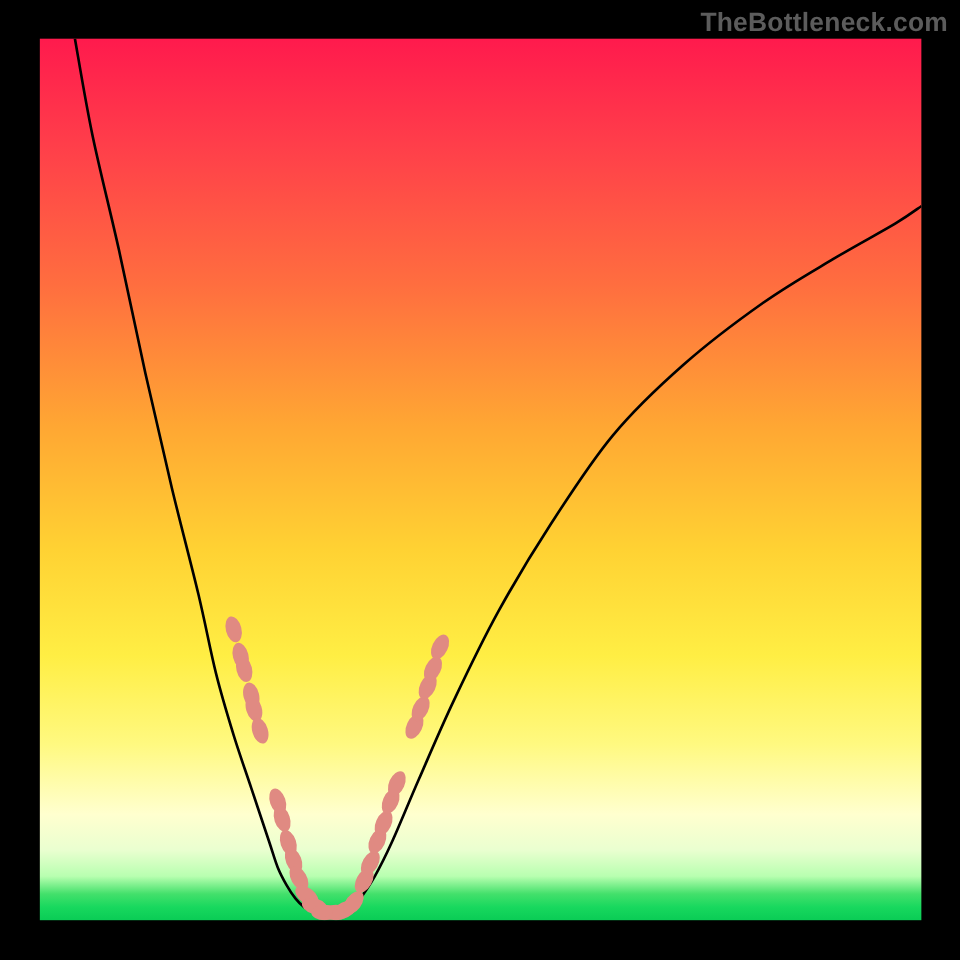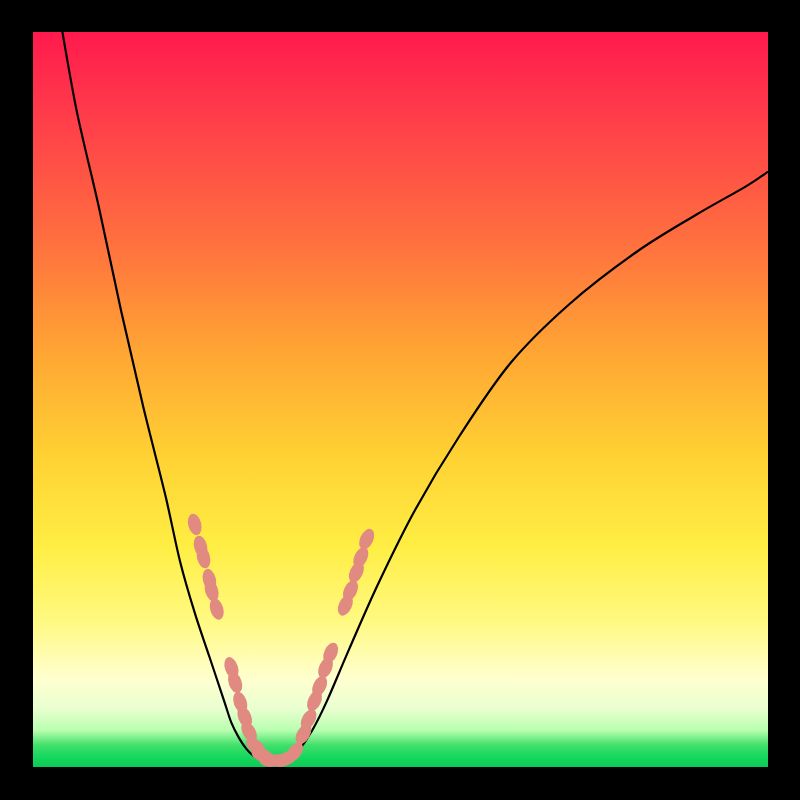--- a/index.html
+++ b/index.html
@@ -100,13 +100,14 @@
           <ellipse class="bead" cx="292.53" cy="635.775" rx="11" ry="6.5" transform="rotate(-66.3706222693432 292.53 635.775)"></ellipse>
           <ellipse class="bead" cx="297.675" cy="621.075" rx="11" ry="6.5" transform="rotate(-66.3706222693432 297.675 621.075)"></ellipse>
           <ellipse class="bead" cx="312.375" cy="573.3" rx="11" ry="6.5" transform="rotate(-64.65382405805332 312.375 573.3)"></ellipse>
           <ellipse class="bead" cx="317.52000000000004" cy="558.6" rx="11" ry="6.5" transform="rotate(-64.65382405805332 317.52000000000004 558.6)"></ellipse>
           <ellipse class="bead" cx="323.4" cy="540.225" rx="11" ry="6.5" transform="rotate(-64.65382405805332 323.4 540.225)"></ellipse>
           <ellipse class="bead" cx="327.81" cy="525.525" rx="11" ry="6.5" transform="rotate(-64.65382405805332 327.81 525.525)"></ellipse>
           <ellipse class="bead" cx="333.69" cy="507.15" rx="11" ry="6.5" transform="rotate(-64.65382405805332 333.69 507.15)"></ellipse>
         </g>
     </svg>
   </div>
+  <div class="watermark">TheBottleneck.com</div>
 </div>
 
 </body></html>

